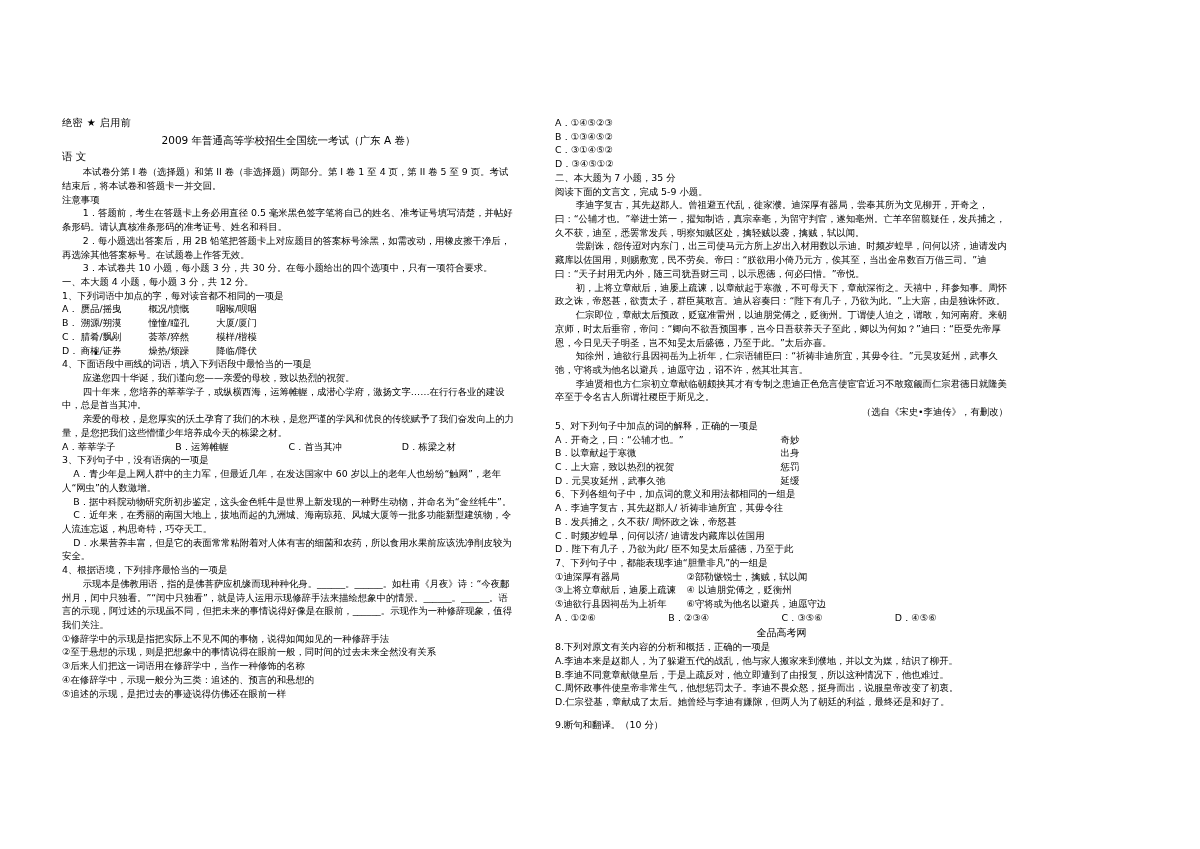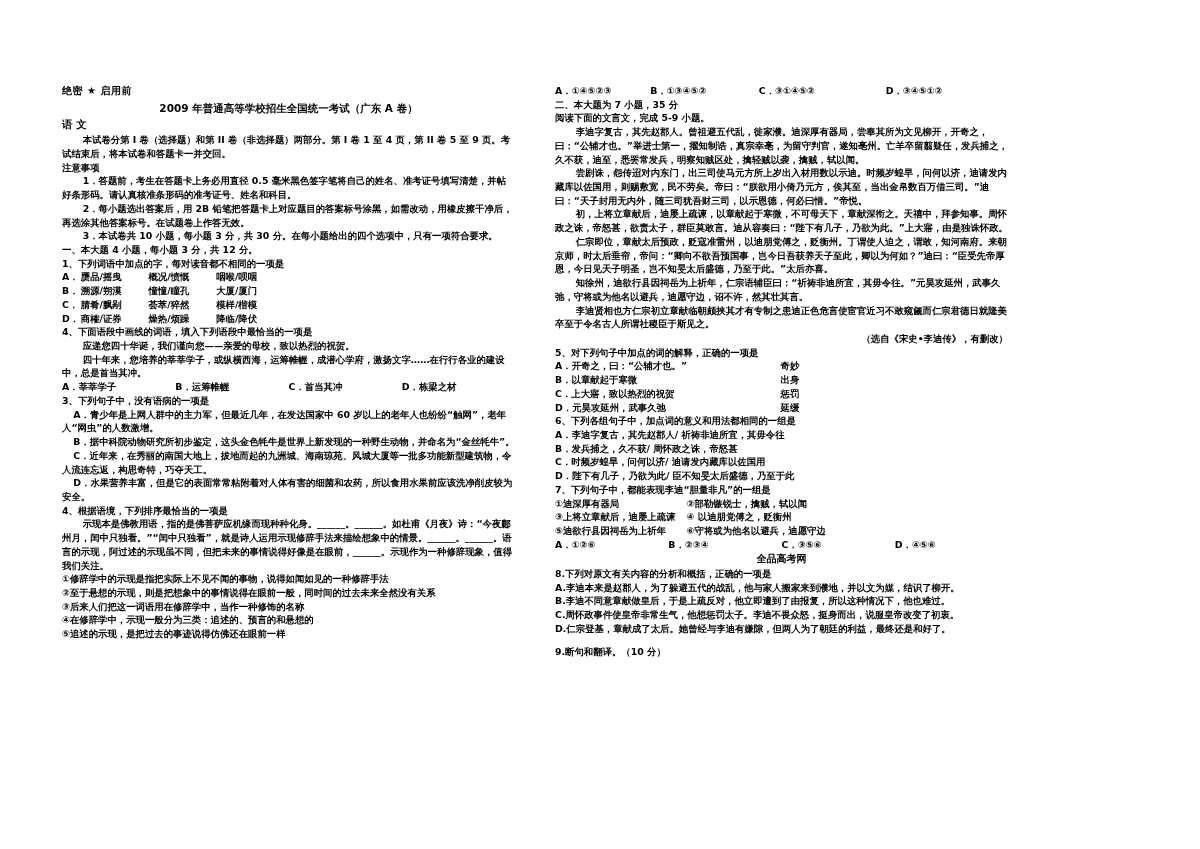--- a/index.html
+++ b/index.html
@@ -7,22 +7,21 @@
     width:1200px; height:849px;
     background:#ffffff;
     font-family:"DejaVu Sans", sans-serif;
     color:#000;
     overflow:hidden;
   }
   .page {
     position:relative;
     width:1068px; height:849px;
     box-sizing:border-box;
-    padding:84px 60px 20px 62px;
-    font-weight:bold;
+    padding:116px 60px 20px 62px;
   }
   .cols {
     display:flex;
     gap:40px;
     height:100%;
   }
   .col {
     width:520px;
     font-size:9.4px;
     line-height:1.46;
@@ -49,21 +48,21 @@
   .optrow .c { width:7.2em; flex:none; }
   .ansrow {
     display:flex;
     white-space:nowrap;
   }
   .source { text-align:right; margin-top:1px; }
   .blankline { height:9px; }
   .ad { text-align:center; font-size:10px; margin-top:1px; }
   .abcd4 { display:flex; white-space:nowrap; }
   .abcd4 > span { width:25%; }
-  .abcd4b { display:flex; white-space:nowrap; }
+  .abcd4b { display:flex; white-space:nowrap;flex-direction:column; }
   .abcd4b > span:nth-child(1) { width:21%; }
   .abcd4b > span:nth-child(2) { width:24%; }
   .abcd4b > span:nth-child(3) { width:28%; }
   .abcd4b > span:nth-child(4) { width:27%; }
 </style>
 </head>
 <body>
 
 <div class="page">
   <div class="cols">
@@ -103,20 +102,21 @@
           <span class="k">D．</span>
           <span class="c">商榷/证券</span>
           <span class="c">燥热/烦躁</span>
           <span class="c">降临/降伏</span>
         </div>
       </div>
 
       <p>4、下面语段中画线的词语，填入下列语段中最恰当的一项是</p>
       <p class="indent2">应递您四十华诞，我们谨向您——亲爱的母校，致以热烈的祝贺。</p>
       <p class="indent2">四十年来，您培养的莘莘学子，或纵横西海，运筹帷幄，成潜心学府，激扬文字……在行行各业的建设中，总是首当其冲。</p>
+      <p class="indent2">亲爱的母校，是您厚实的沃土孕育了我们的木秧，是您严谨的学风和优良的传统赋予了我们奋发向上的力量，是您把我们这些懵懂少年培养成今天的栋梁之材。</p>
       <div class="abcd4">
         <span>A．莘莘学子</span>
         <span>B．运筹帷幄</span>
         <span>C．首当其冲</span>
         <span>D．栋梁之材</span>
       </div>
 
       <p>3、下列句子中，没有语病的一项是</p>
       <p class="indent1">A．青少年是上网人群中的主力军，但最近几年，在发达国家中 60 岁以上的老年人也纷纷“触网”，老年人“网虫”的人数激增。</p>
       <p class="indent1">B．据中科院动物研究所初步鉴定，这头金色牦牛是世界上新发现的一种野生动物，并命名为“金丝牦牛”。</p>

